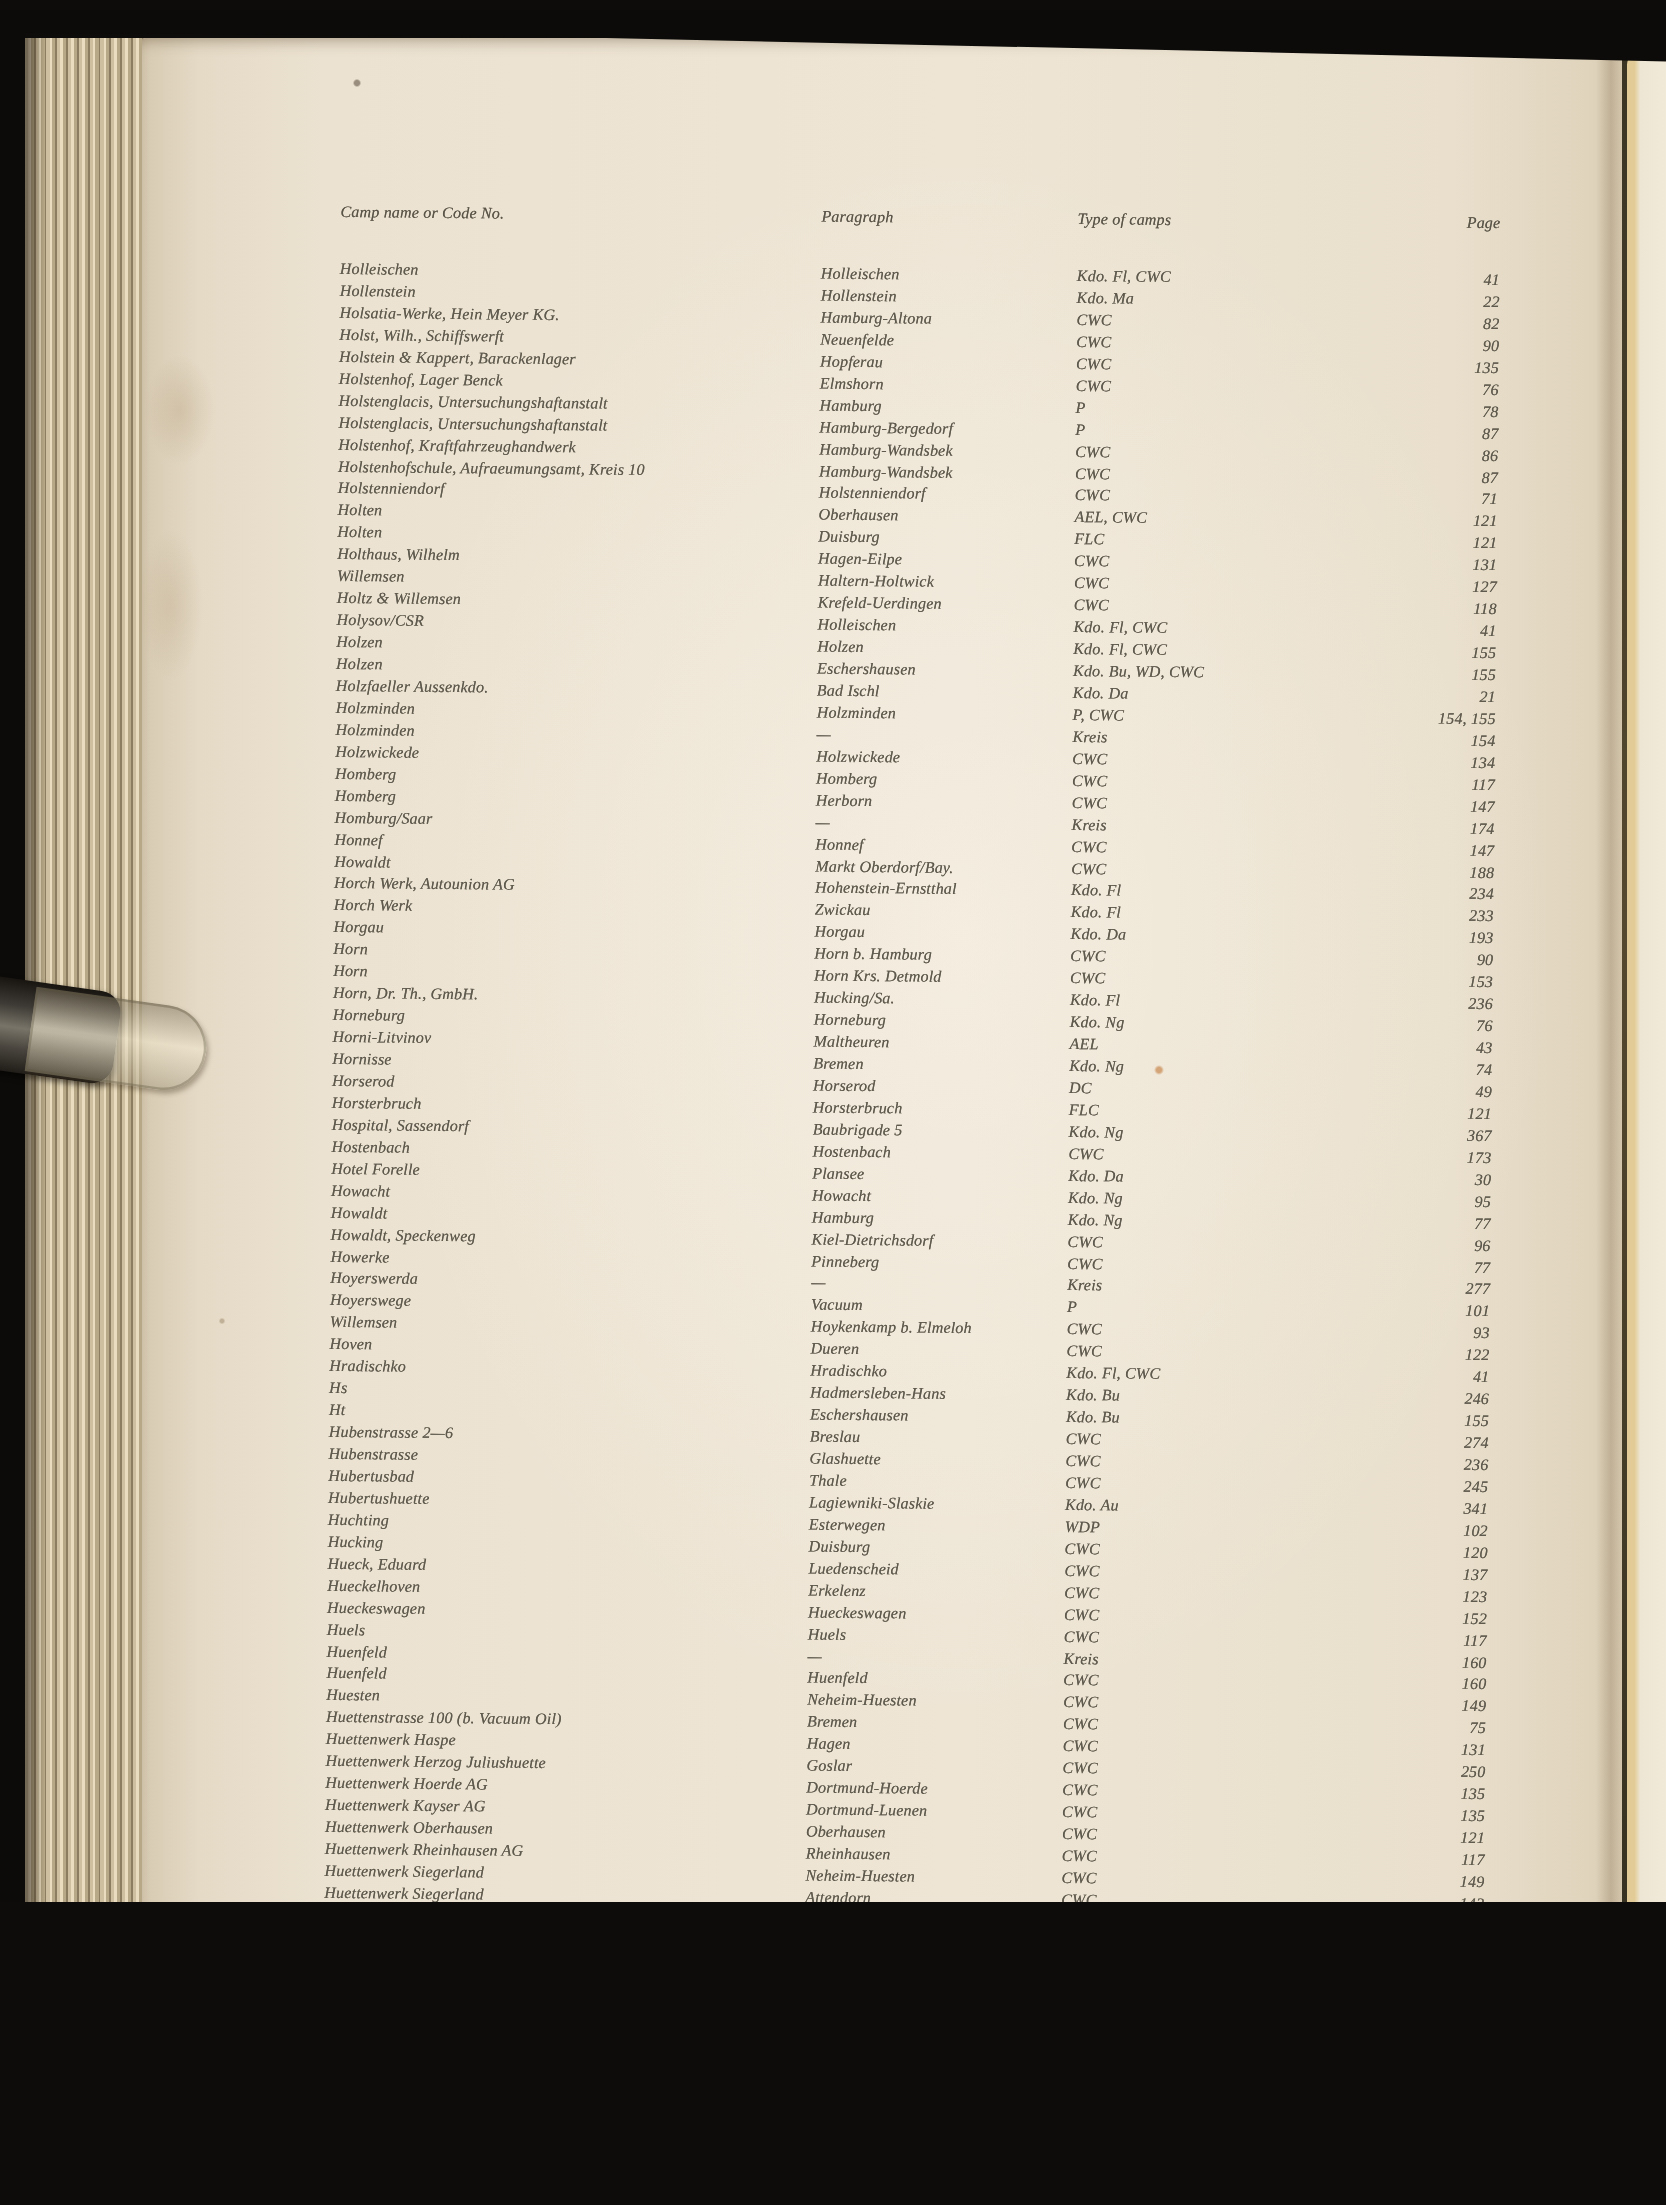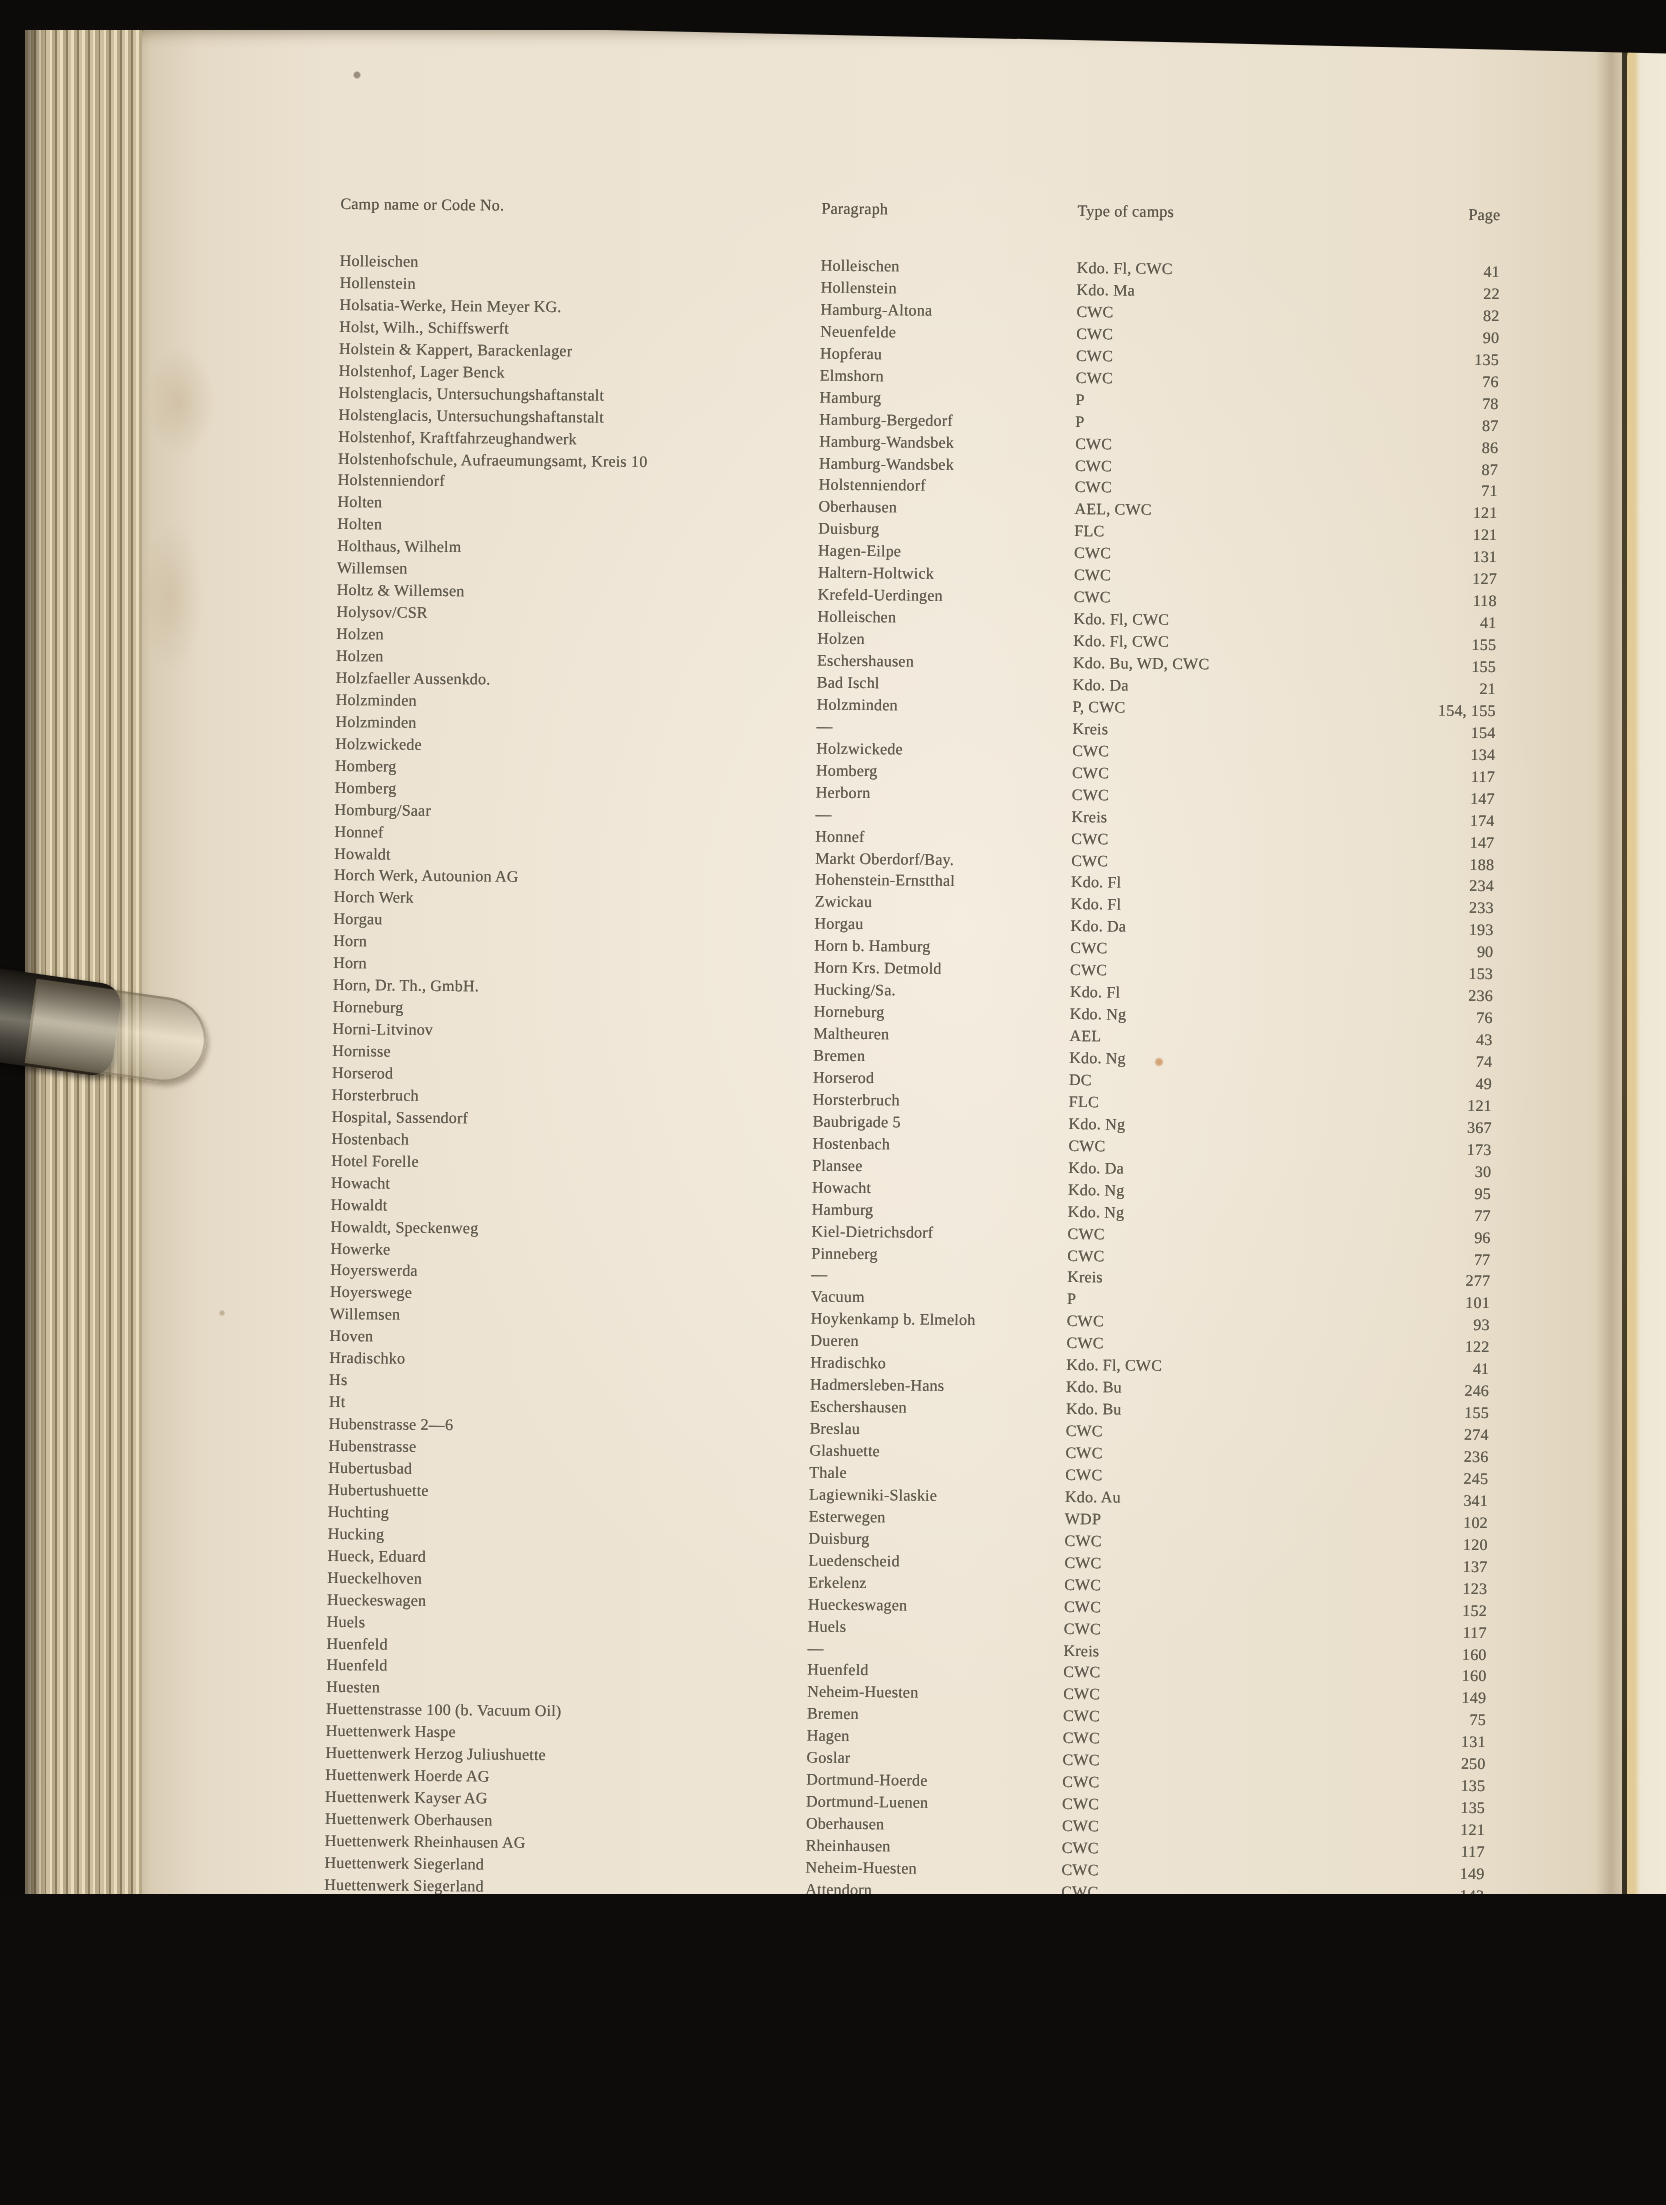--- a/index.html
+++ b/index.html
@@ -1,21 +1,21 @@
 <!DOCTYPE html>
 <html style="--background: #0d0c0a; --ink: #5e5a4e; --paper: #ece2d2; --page-edge: #cdbf9f;font-size:13.3px"><head>
 <meta charset="utf-8">
 <style>
   html,body{margin:0;padding:0;}
   body{
     width:1667px;height:2205px;overflow:hidden;
     background:var(--background,#0d0c0a);
     font-family:"Liberation Serif","DejaVu Serif",serif;
   }
-  .scene{position:absolute;left:0;top:2px;width:1667px;height:1892px;overflow:hidden;}
+  .scene{position:absolute;left:0;top:10px;width:1667px;height:1892px;overflow:hidden;font-style:italic;}
 
   
   .carpet{
     position:absolute;left:1150px;top:-25px;width:600px;height:92px;
     background:
       radial-gradient(ellipse 283px 58px at 62% 40%, rgba(150,148,140,.85), rgba(110,108,100,.45) 55%, transparent 75%),
       radial-gradient(ellipse 183px 42px at 20% 30%, rgba(120,118,110,.5), transparent 70%);
     filter:blur(2.5px);
   }
 

